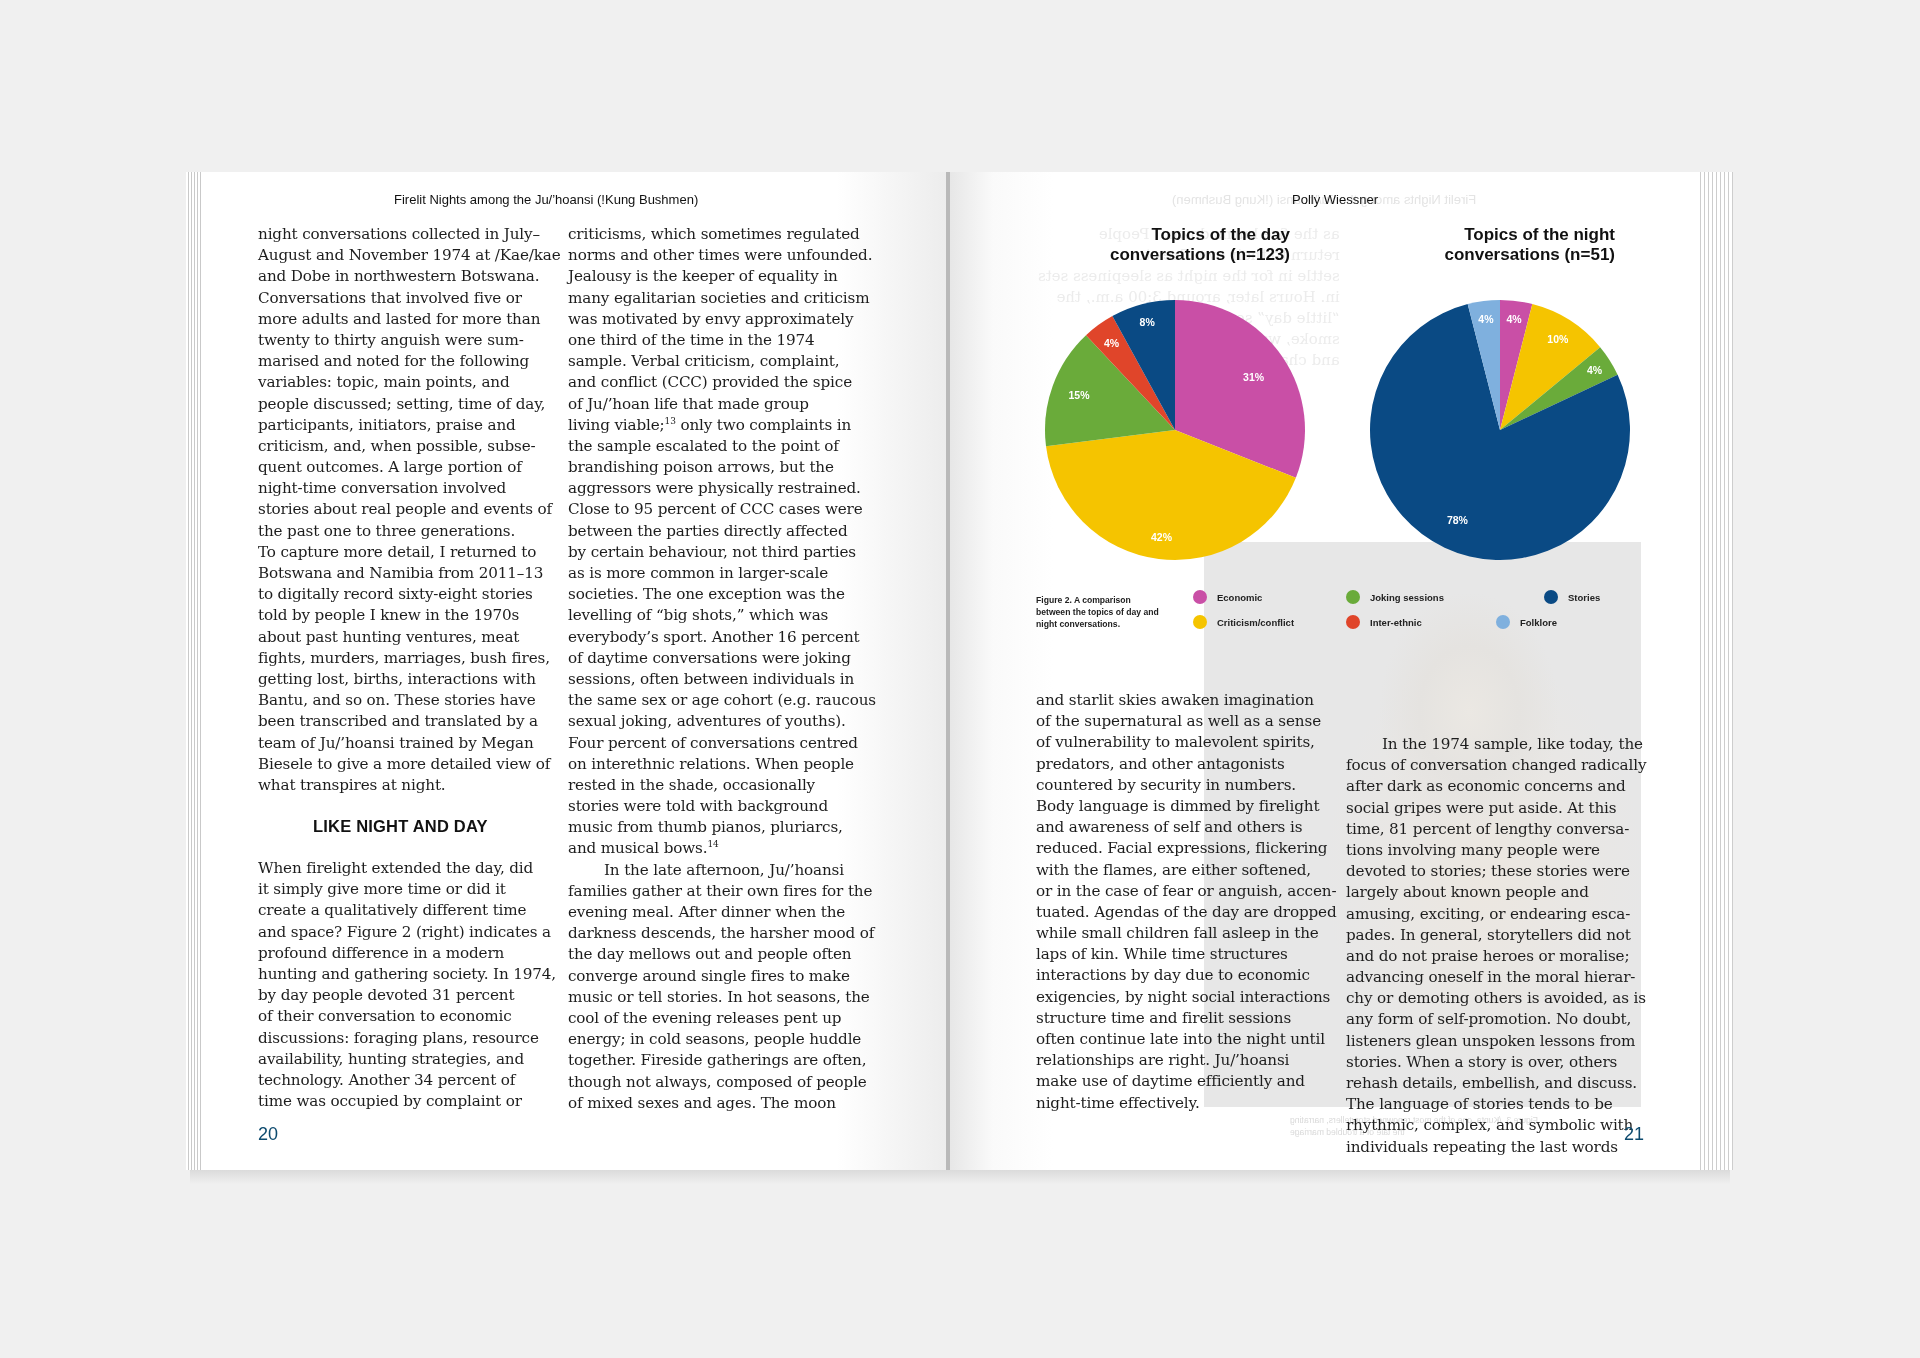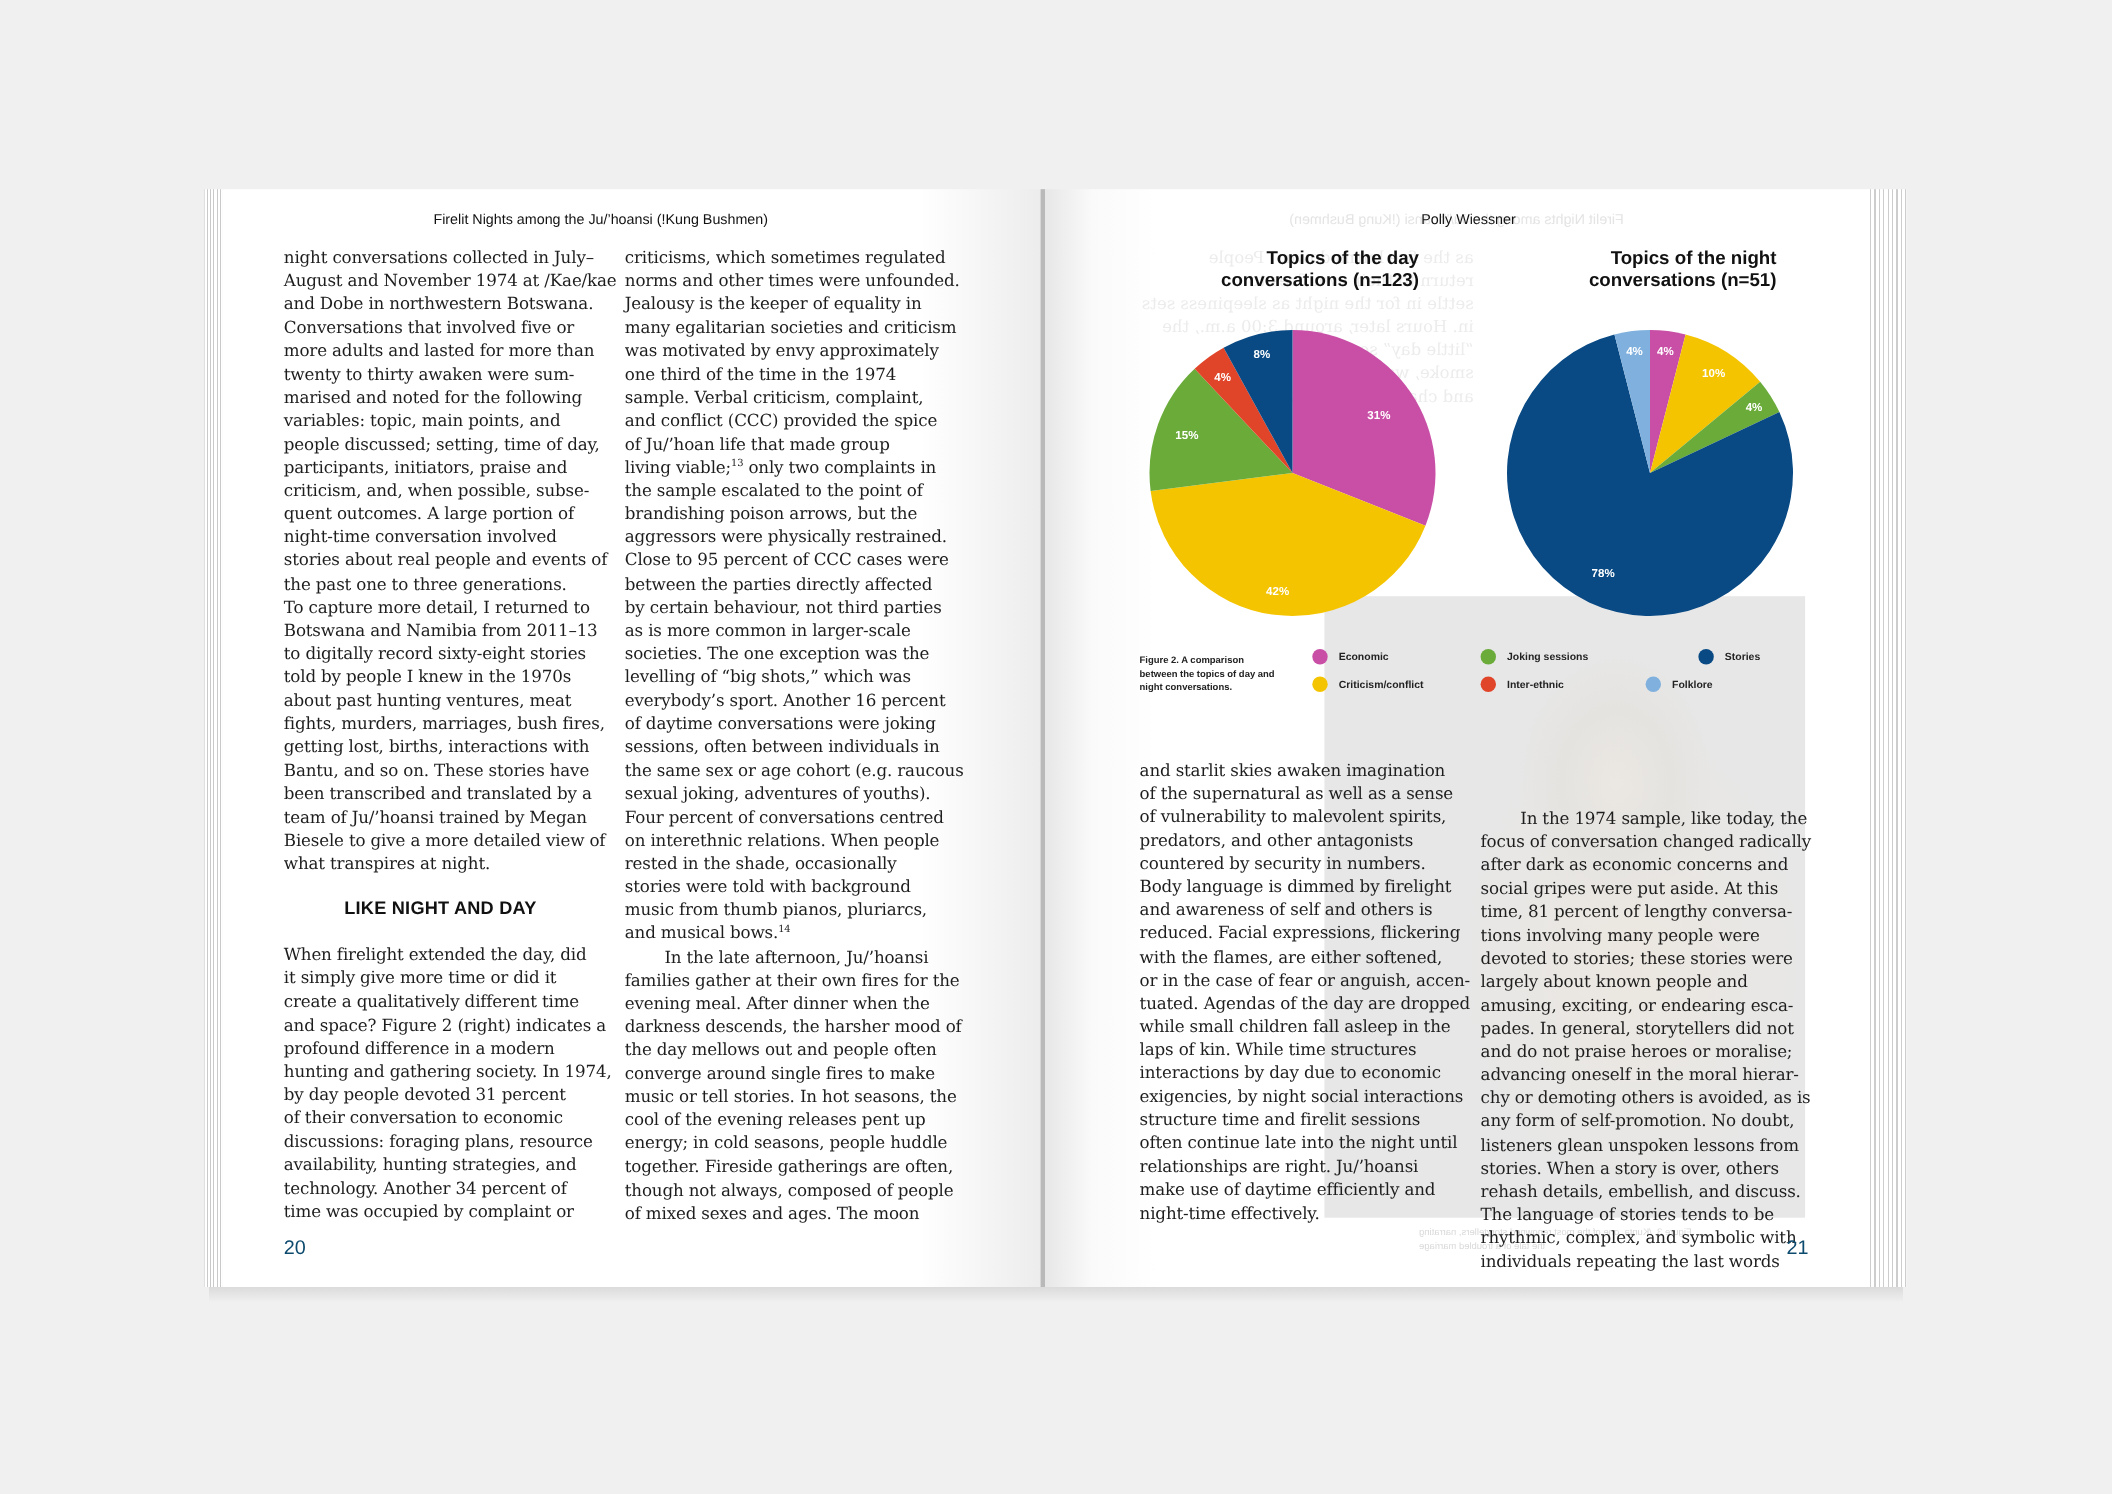--- a/index.html
+++ b/index.html
@@ -107,21 +107,21 @@
 <div class="photo"></div>
 
 <div class="running-head" style="left:394px; top:192px;">Firelit Nights among the Ju/’hoansi (!Kung Bushmen)</div>
 
 <div class="col" id="l-col1a" style="left:258px; top:224px; width:300px;">
     <span class="line">night conversations collected in July–</span>
     <span class="line">August and November 1974 at /Kae/kae</span>
     <span class="line">and Dobe in northwestern Botswana.</span>
     <span class="line">Conversations that involved five or</span>
     <span class="line">more adults and lasted for more than</span>
-    <span class="line">twenty to thirty awaken were sum-</span>
+    <span class="line">twenty to thirty anguish were sum-</span>
     <span class="line">marised and noted for the following</span>
     <span class="line">variables: topic, main points, and</span>
     <span class="line">people discussed; setting, time of day,</span>
     <span class="line">participants, initiators, praise and</span>
     <span class="line">criticism, and, when possible, subse-</span>
     <span class="line">quent outcomes. A large portion of</span>
     <span class="line">night-time conversation involved</span>
     <span class="line">stories about real people and events of</span>
     <span class="line">the past one to three generations.</span>
     <span class="line">To capture more detail, I returned to</span>

